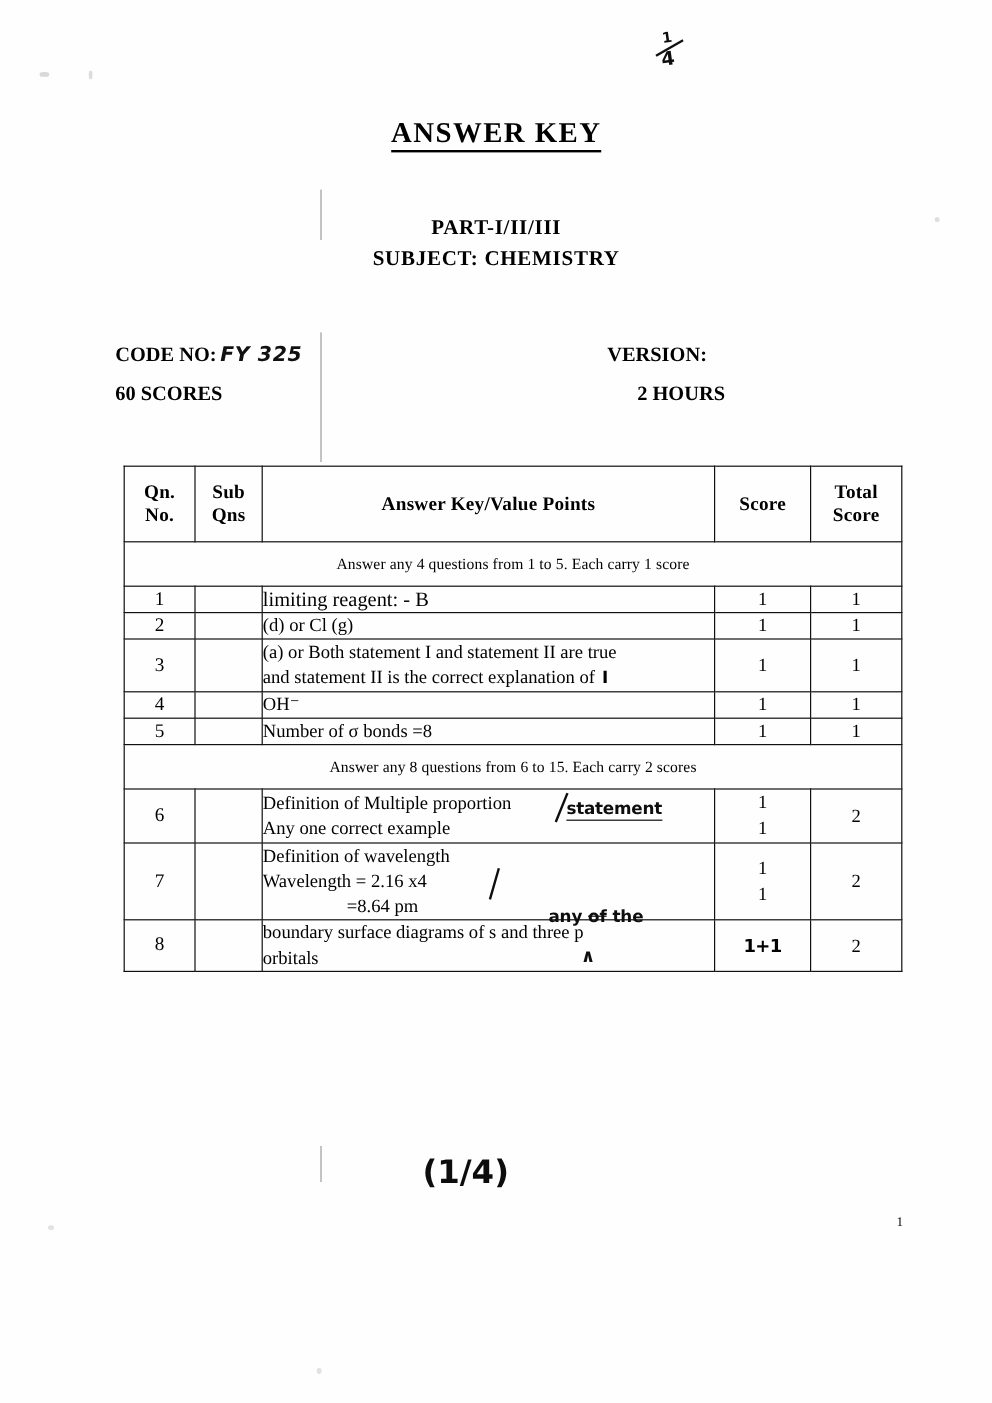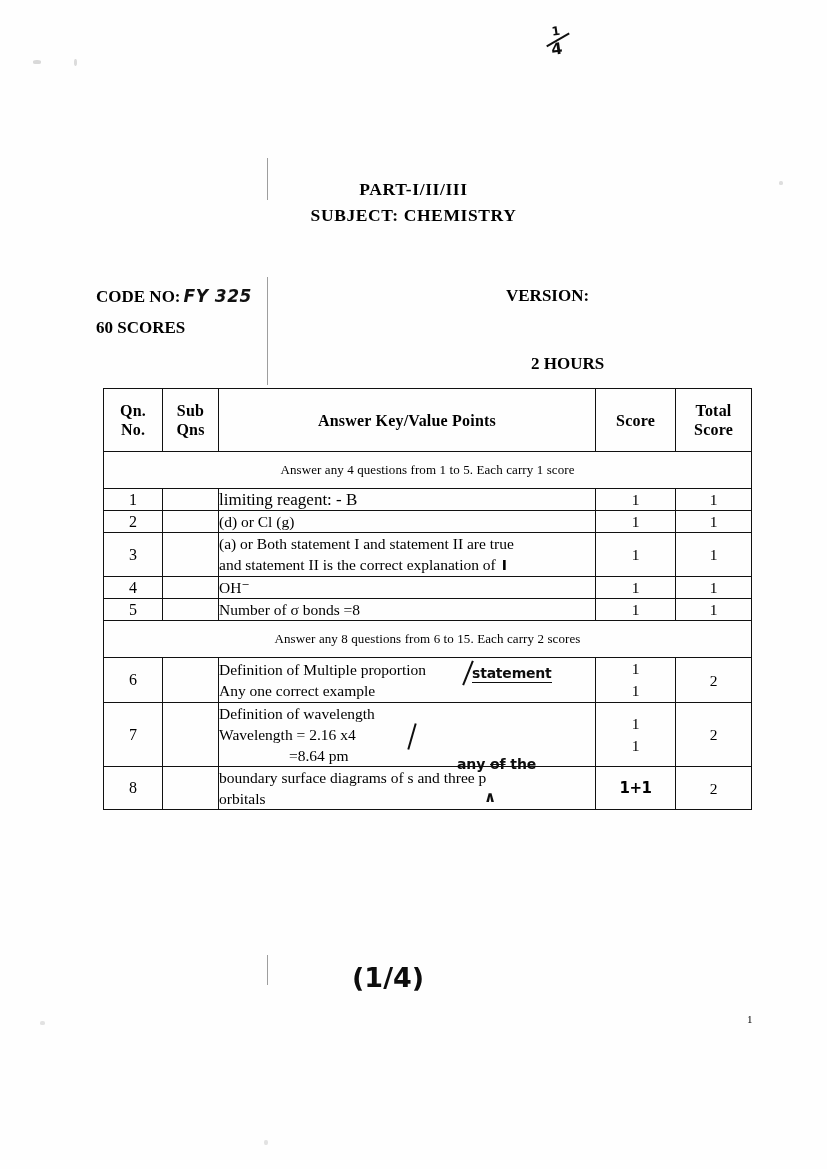--- a/index.html
+++ b/index.html
@@ -80,21 +80,21 @@
     position: absolute;
     left: 96px;
     top: 286px;
     width: 660px;
     font-size: 17px;
     font-weight: bold;
   }
   #meta-block .row { position: relative; height: 32px; }
   #meta-block .left  { position: absolute; left: 0; }
   #meta-block .right { position: absolute; left: 410px; text-align: center; }
-  #meta-block .right.indent { left: 435px; margin-top: 36px; }
+  #meta-block .right.indent { left: 435px; }
 
   .hand {
     font-family: "DejaVu Sans", sans-serif;
     font-weight: 600;
     font-style: italic;
     color: #111;
   }
   #code-value {
     font-size: 17px;
     letter-spacing: .5px;
@@ -258,20 +258,23 @@
   <div class="crease c1"></div>
   <div class="crease c2"></div>
   <div class="crease c3"></div>
 
   <div class="frac" id="top-fraction">
     <span class="num">1</span>
     <span class="bar"></span>
     <span class="den">4</span>
   </div>
 
+  <div id="answer-key-title">
+    <span class="ul">ANSWER KEY</span>
+  </div>
 
   <div id="exam-heading">
     <div class="ln2">PART-I/II/III</div>
     <div class="ln3">SUBJECT: CHEMISTRY</div>
   </div>
 
   <div id="meta-block">
     <div class="row">
       <span class="left"><span>CODE NO:</span><span class="hand" id="code-value">FY 325</span></span>
       <span class="right">VERSION:</span>

